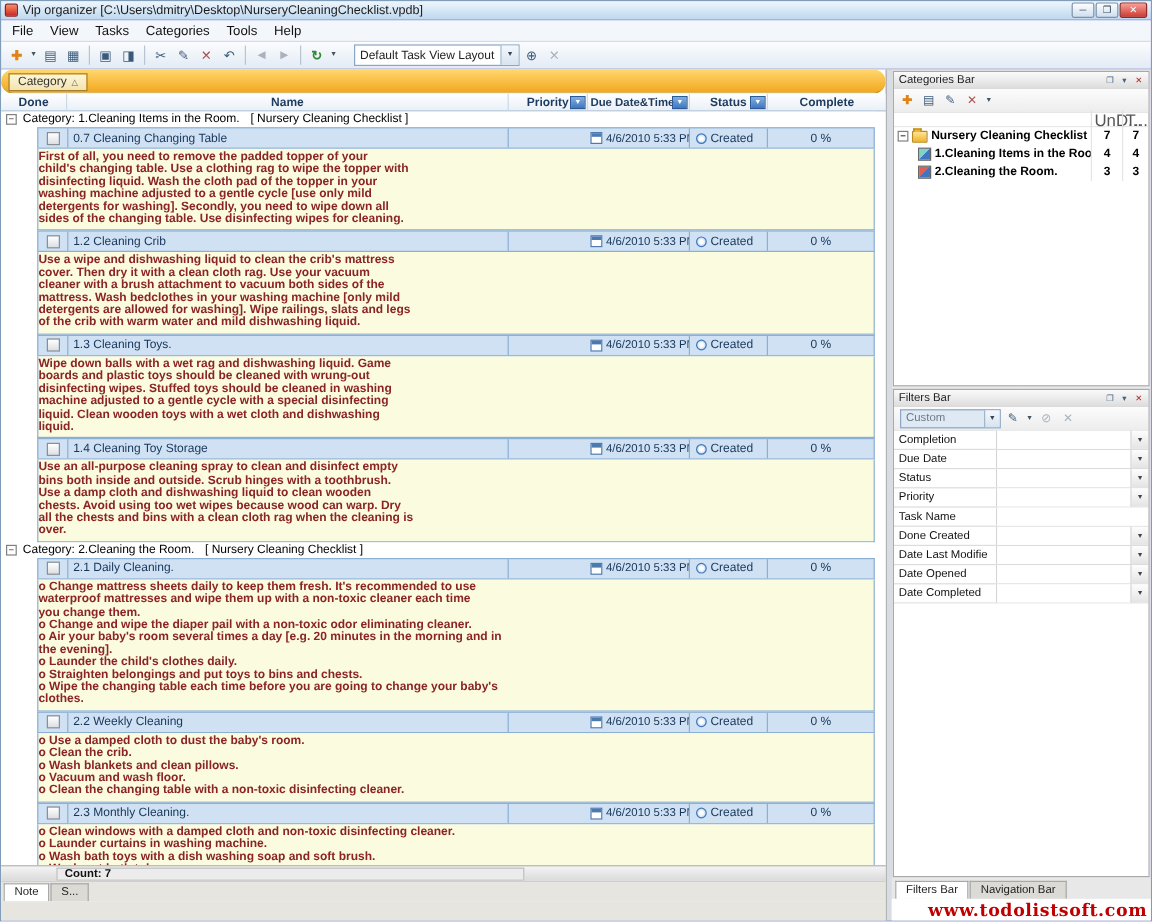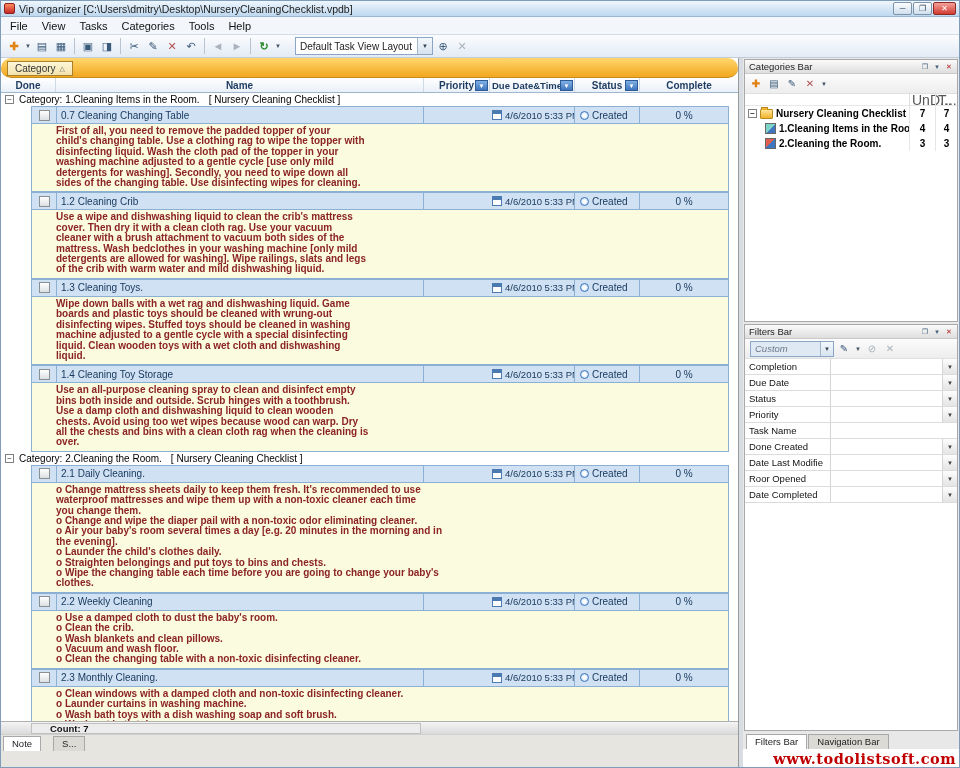--- a/index.html
+++ b/index.html
@@ -62,26 +62,26 @@
   .tc-name { width: 367px; padding-left: 4px; }
   .tc-prio { width: 66px; gap: 21px; padding-left: 5px; margin-top: 46px; }
   .tc-due { width: 85px; gap: 3px; padding-left: 2px; font-size: 9.5px; }
   .tc-status { width: 65px; gap: 3px; padding-left: 5px; }
   .tc-comp { flex: 1; border-right: none; justify-content: center; }
   .checkbox { width: 11px; height: 11px; border: 1px solid #8a8f94; background: linear-gradient(#ffffff,#dcdfe2); flex: none; }
   .prio-dot { width: 9px; height: 9px; border-radius: 50%; background: radial-gradient(circle at 35% 30%, #ffd27a, #f59a12); border: 1px solid #b9770e; flex: none; }
   .cal-icon { width: 10px; height: 10px; border: 1px solid #4a7ab0; background: #fff; position: relative; flex: none; }
   .cal-icon::before { content: ""; position: absolute; top: 0; left: 0; right: 0; height: 3px; background: #4a7ab0; }
   .status-icon { width: 9px; height: 9px; border-radius: 50%; border: 1px solid #3f76bf; background: radial-gradient(circle,#ffffff 30%,#9cc1e8); flex: none; }
-  .note { margin-left: 30px; background: #fbfbdf; border: 1px solid #8cb0d4; border-top: none; color: #8b2424; font-weight: bold; font-size: 10px; line-height: 10.4px; padding: 2px 4px 3px 24px; white-space: pre-line; }
+  .note { margin-left: 30px; background: #fbfbdf; border: 1px solid #8cb0d4; border-top: none; color: #8b2424; font-weight: bold; font-size: 10px; line-height: 10.4px; padding: 2px 4px 3px 0; white-space: pre-line; }
 
   
   .countrow { height: 13px; background: linear-gradient(#f4f4f4,#dadada); border-top: 1px solid #b0b0b0; display: flex; align-items: center; flex: none; }
-  .countbox { margin-left: 30px; width: 390px; height: 11px; background: #ececec; border: 1px solid #c0c0c0; font-size: 9.5px; font-weight: bold; color: #111; display: flex; align-items: center; padding-left: 18px; }
-  .lefttabs { height: 17px; background: #e7e5df; display: flex; align-items: flex-end; padding-left: 2px; gap: 12px; border-top: 1px solid #cfcfcf; flex: none; }
+  .countbox { margin-left: 46px; width: 390px; height: 11px; background: #ececec; border: 1px solid #c0c0c0; font-size: 9.5px; font-weight: bold; color: #111; display: flex; align-items: center; padding-left: 6px; }
+  .lefttabs { height: 17px; background: #e7e5df; display: flex; align-items: flex-end; padding-left: 2px; gap: 1px; border-top: 1px solid #cfcfcf; flex: none; }
   .tab { font-size: 9.5px; padding: 1px 8px 2px; background: #dcdad4; border: 1px solid #a8a8a8; border-bottom: none; color: #222; }
   .tab.active { background: #fff; }
   .leftbottom { height: 16px; background: #e7e5df; flex: none; }
 
   
   .panel { background: #fff; border: 1px solid #a9a9a9; margin: 1px; display: flex; flex-direction: column; overflow: hidden; }
   .panel.cats { height: 263px; flex: none; }
   .panel.filters { flex: 1; min-height: 0; }
   .phead { height: 14px; background: linear-gradient(#fafafa,#dedede); border-bottom: 1px solid #c9c9c9; display: flex; align-items: center; font-size: 9.5px; color: #222; padding: 0 2px 0 4px; flex: none; }
   .phead .sp { flex: 1; }
@@ -101,21 +101,21 @@
   .tindent { width: 14px; flex: none; }
   .texp { width: 9px; height: 9px; border: 1px solid #808080; background: #fff; font-size: 8px; line-height: 7px; text-align: center; color: #333; flex: none; }
   .icon-folder { width: 13px; height: 10px; background: linear-gradient(#ffe49a,#f0b429); border: 1px solid #b98a20; border-radius: 1px; position: relative; flex: none; }
   .icon-folder::before { content: ""; position: absolute; top: -3px; left: 0; width: 5px; height: 2px; background: #f0b429; border: 1px solid #b98a20; border-bottom: none; }
   .icon-cat { width: 11px; height: 11px; border: 1px solid #666; flex: none; }
   .icon-cat.c1 { background: linear-gradient(135deg,#7fd4c9 50%,#3f76bf 50%); }
   .icon-cat.c2 { background: linear-gradient(135deg,#e06050 50%,#3f76bf 50%); }
   .treefill { flex: 1; }
 
   .fcombo { width: 84px; height: 16px; margin-left: 2px; background: #dfe9f4; border: 1px solid #8aa6c4; font-size: 9.5px; color: #6c7b8a; display: flex; align-items: center; flex: none; }
-  .fcombo .ctext { flex: 1; padding-left: 4px; font-style: italic; }
+  .fcombo .ctext { flex: 1; padding-left: 4px; }
   .fcombo .arrow { width: 13px; height: 100%; background: linear-gradient(#f4f8fc,#d7e3f0); border-left: 1px solid #9fb6cd; font-size: 6px; display: flex; align-items: center; justify-content: center; color: #345; }
   .frow { height: 16px; display: flex; border-bottom: 1px solid #dcdcdc; font-size: 9.5px; align-items: stretch; }
   .flabel { width: 86px; border-right: 1px solid #d4d4d4; display: flex; align-items: center; padding-left: 4px; color: #111; white-space: nowrap; overflow: hidden; }
   .fval { flex: 1; background: #fff; }
   .farrow { width: 15px; border-left: 1px solid #d4d4d4; background: linear-gradient(#fdfdfd,#e4e4e4); display: flex; align-items: center; justify-content: center; font-size: 6px; color: #444; flex: none; }
   .fgridfill { flex: 1; background: #fff; }
 
   .righttabs { height: 17px; display: flex; align-items: flex-end; padding-left: 3px; gap: 1px; background: #e8e8e8; flex: none; }
   .watermark { height: 18px; background: #fff; display: flex; align-items: center; justify-content: flex-end; padding-right: 3px; font-family: "DejaVu Serif", serif; font-weight: bold; font-size: 14.5px; color: #c00000; letter-spacing: 0.5px; flex: none; }
 </style>
@@ -506,21 +506,21 @@
           <span class="flabel">Done Created</span>
           <span class="fval"></span>
           <span class="farrow">▼</span>
         </div>
         <div class="frow">
           <span class="flabel">Date Last Modifie</span>
           <span class="fval"></span>
           <span class="farrow">▼</span>
         </div>
         <div class="frow">
-          <span class="flabel">Roor Opened</span>
+          <span class="flabel">Date Opened</span>
           <span class="fval"></span>
           <span class="farrow">▼</span>
         </div>
         <div class="frow">
           <span class="flabel">Date Completed</span>
           <span class="fval"></span>
           <span class="farrow">▼</span>
         </div>
         <div class="fgridfill"></div>
       </div>

